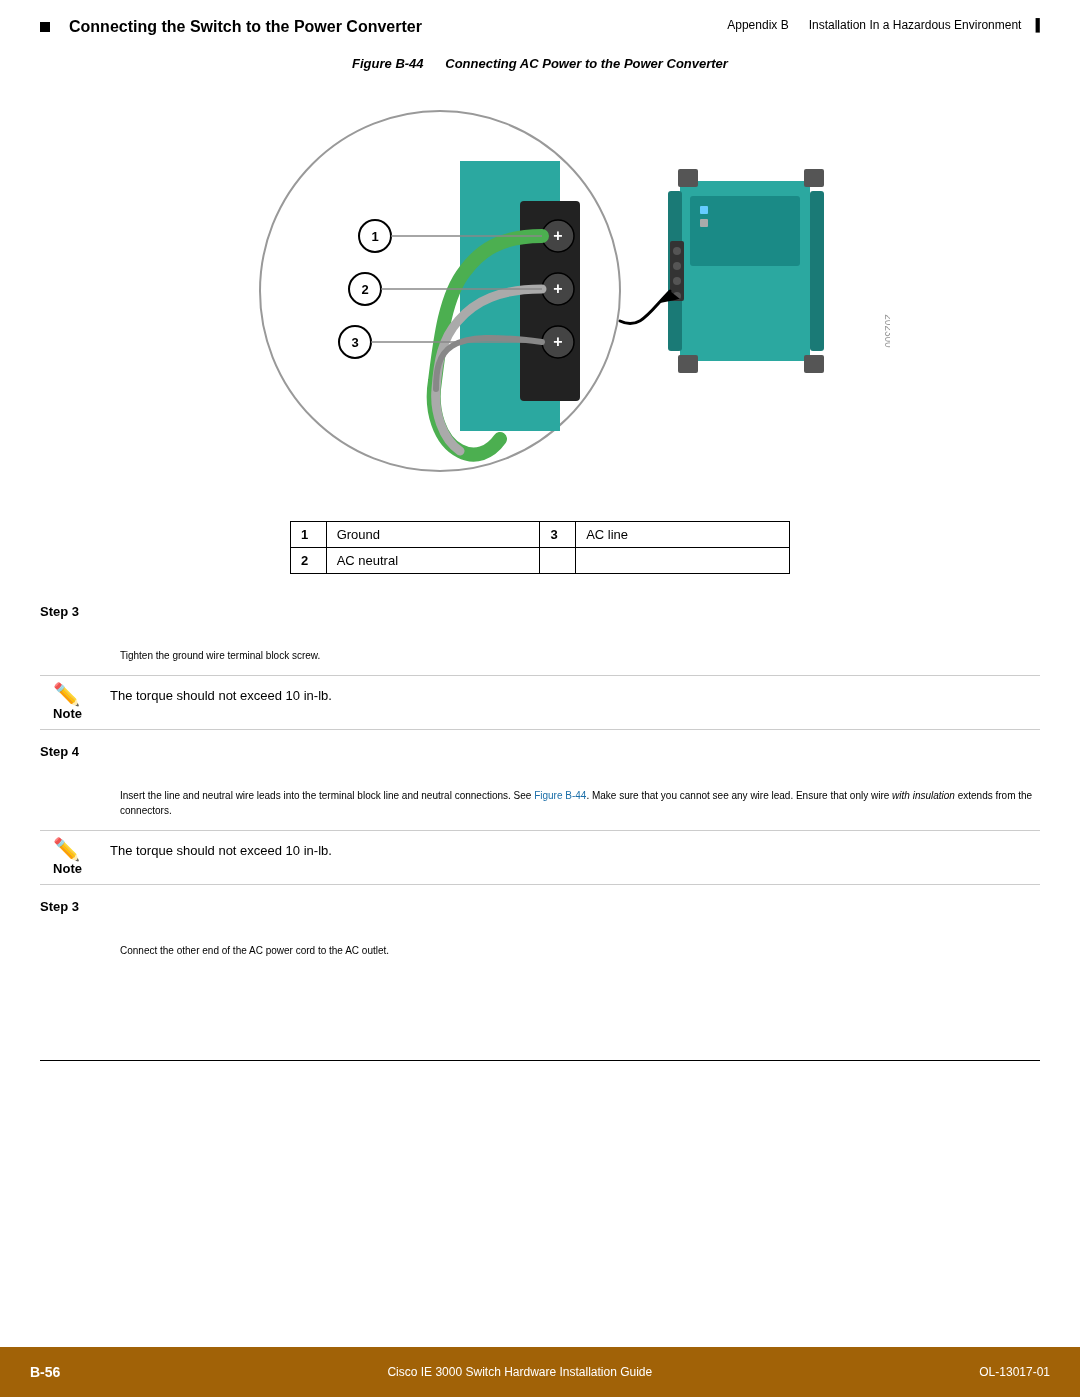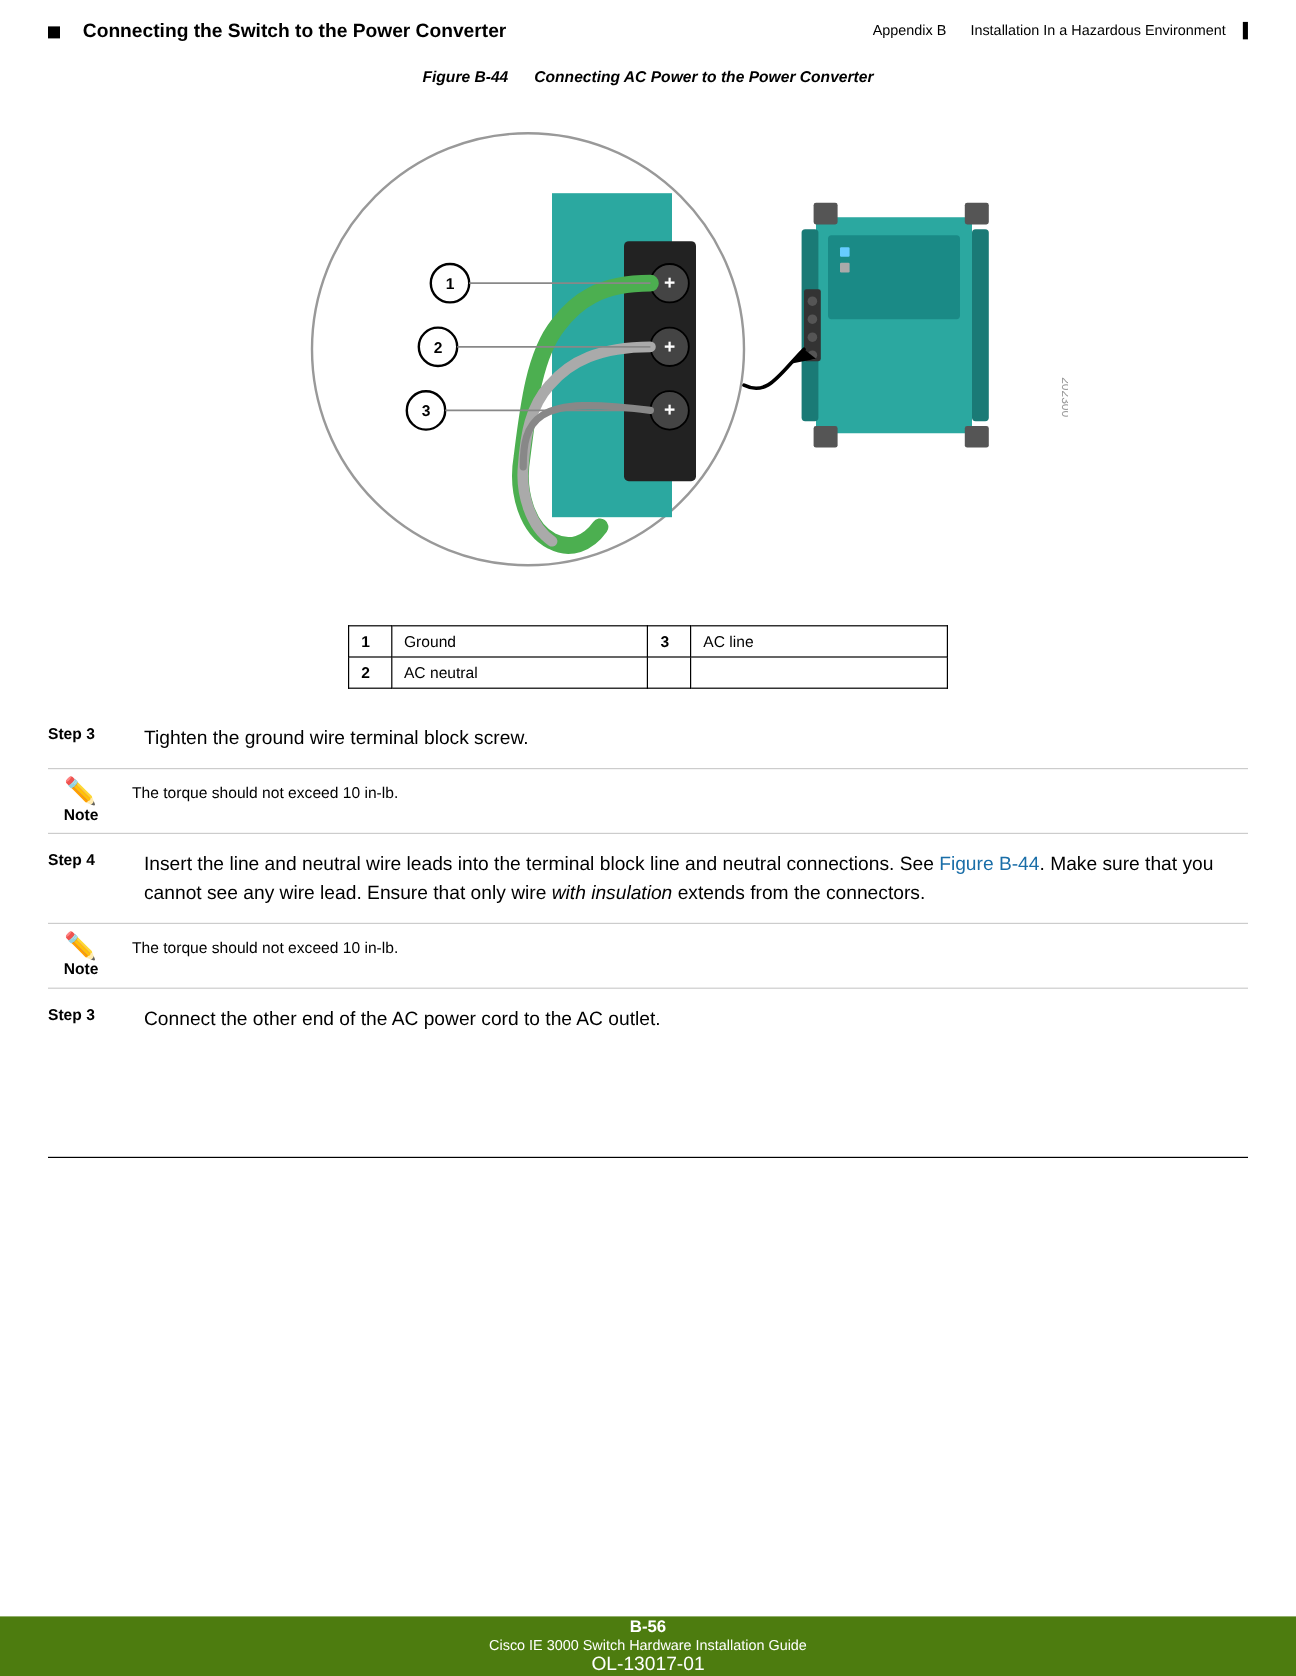--- a/index.html
+++ b/index.html
@@ -103,23 +103,24 @@
       align-items: flex-start;
       margin-bottom: 12px;
       gap: 20px;
     }
     .step-label {
       font-weight: bold;
       font-size: 13px;
       min-width: 60px;
     }
     .step-text {
-      font-size: 16px;
+      font-size: 10px;
       flex: 1;
       line-height: 1.5;
+      margin-top: 44px;
     }
     .step-text a, .step-text .link {
       color: #1a6ea8;
       text-decoration: none;
     }
     .step-text em {
       font-style: italic;
     }
 
     
@@ -152,40 +153,39 @@
       padding-top: 4px;
     }
 
     
     .page-footer {
       position: absolute;
       bottom: 0;
       left: 0;
       right: 0;
       height: 50px;
-      background: #4d7c0f;
+      background: #a16207;
       display: flex;
       align-items: center;
       justify-content: space-between;
       padding: 0 30px;
-      flex-direction: column;
     }
     .footer-page-num {
       color: #fff;
       font-weight: bold;
       font-size: 14px;
     }
     .footer-doc-title {
       color: #fff;
       font-size: 12px;
       text-align: center;
     }
     .footer-doc-num {
       color: #fff;
-      font-size: 16px;
+      font-size: 12px;
       text-align: right;
     }
 
     
     .content-bottom-rule {
       border: none;
       border-top: 1px solid #000;
       margin: 10px 40px;
     }
   </style>

